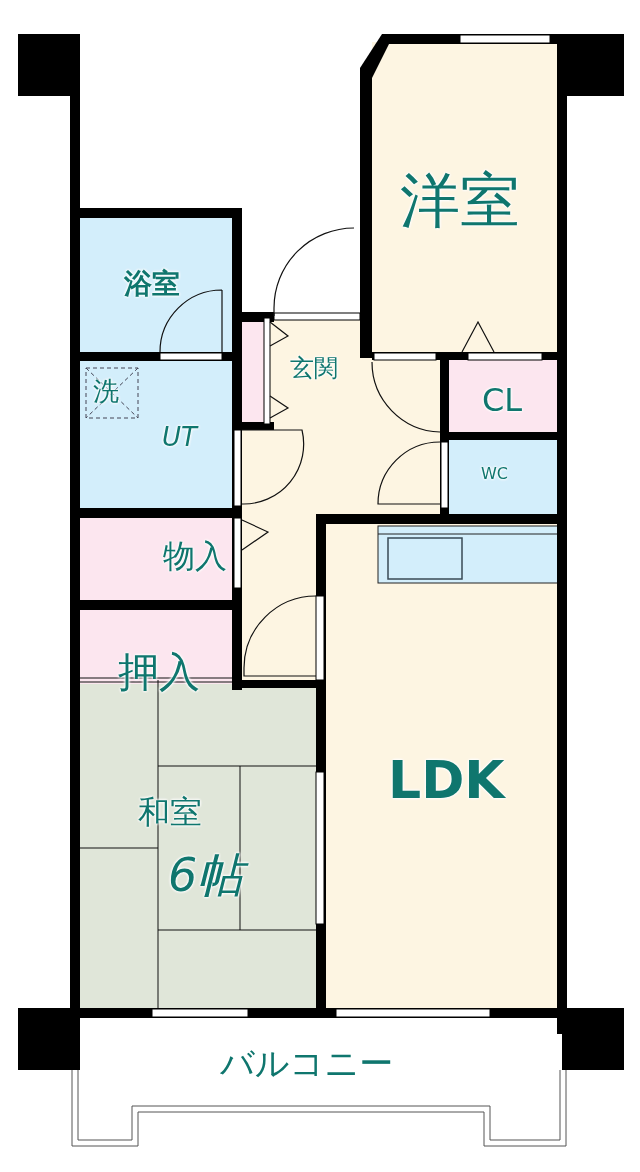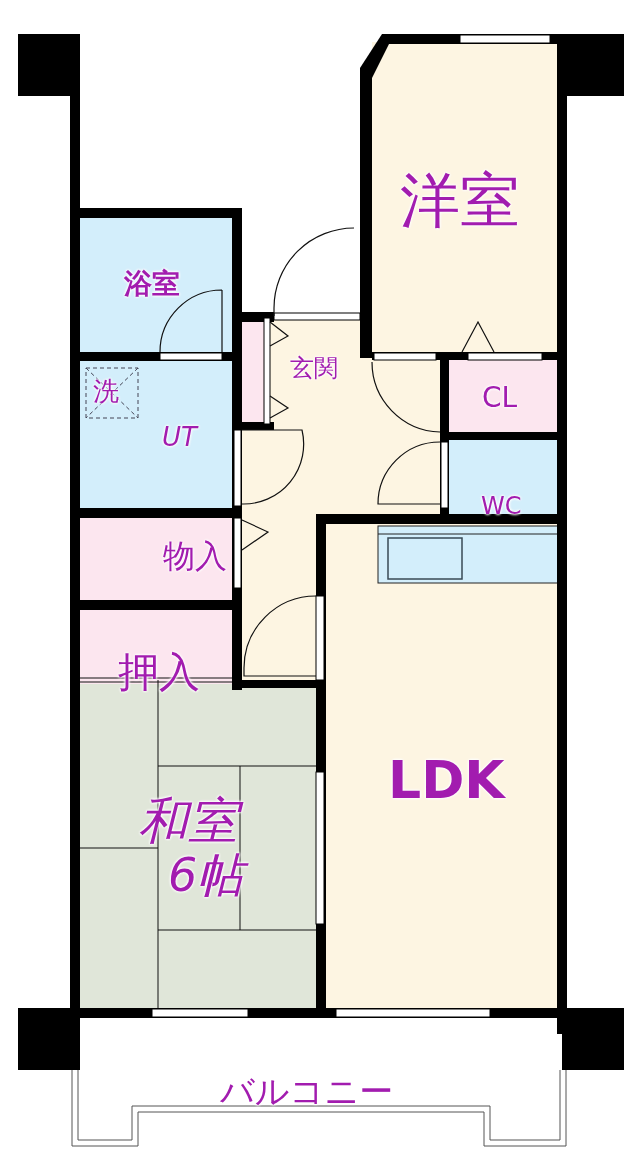--- a/index.html
+++ b/index.html
@@ -1,18 +1,18 @@
 <!DOCTYPE html>
 <html><head>
 <meta charset="utf-8">
 <style>
   html, body { margin:0; padding:0; background:#ffffff; }
   body { width:640px; height:1172px; position:relative; overflow:hidden; font-family:"DejaVu Sans", sans-serif; }
   svg { position:absolute; left:0; top:0; }
-  .label { position:absolute; color:#a21caf; white-space:nowrap; text-align:center; line-height:1; font-family:"DejaVu Sans", sans-serif;
+  .label { position:absolute; color:#0f766e; white-space:nowrap; text-align:center; line-height:1; font-family:"DejaVu Sans", sans-serif;
     text-shadow: 0 0 3px #fff, 0 0 3px #fff, 0 0 3px #fff; }
 </style>
 </head>
 <body>
 
 <svg width="640" height="1172" viewBox="0 0 640 1172">
 
   <polygon points="372,42 565,42 565,354 372,354 372,78" fill="#fdf5e2"></polygon>
   <rect x="72" y="214" width="166" height="146" fill="#d3eefb"></rect>
   <rect x="72" y="360" width="166" height="150" fill="#d3eefb"></rect>
@@ -117,22 +117,22 @@
 
   <g fill="none" stroke="#555" stroke-width="1">
     <path d="M 72 1070 L 72 1146 L 138 1146 L 138 1112 L 484 1112 L 484 1146 L 566 1146 L 566 1070"></path>
     <path d="M 78 1070 L 78 1140 L 132 1140 L 132 1106 L 490 1106 L 490 1140 L 560 1140 L 560 1070"></path>
   </g>
 </svg>
 
 <div class="label" style="left:400px; top:170px; font-size:60px;">洋室</div>
 <div class="label" style="left:124px; top:270px; font-size:28px;font-weight:bold;">浴室</div>
 <div class="label" style="left:290px; top:356px; font-size:24px;">玄関</div>
-<div class="label" style="left:482px; top:384px; font-size:28px;">CL</div>
+<div class="label" style="left:482px; top:384px; font-size:32px;">CL</div>
 <div class="label" style="left:93px; top:378px; font-size:26px;">洗</div>
 <div class="label" style="left:162px; top:424px; font-size:26px;font-style:italic;">UT</div>
-<div class="label" style="left:481px; top:466px; font-size:24px;margin-top:28px;">WC</div>
+<div class="label" style="left:481px; top:466px; font-size:16px;">WC</div>
 <div class="label" style="left:118px; top:540px; font-size:32px;margin-left:45px;">物入</div>
 <div class="label" style="left:118px; top:652px; font-size:41px;">押入</div>
 <div class="label" style="left:388px; top:754px; font-size:52px;font-weight:bold;">LDK</div>
-<div class="label" style="left:138px; top:796px; font-size:50px;font-style:italic;">和室</div>
+<div class="label" style="left:138px; top:796px; font-size:32px;">和室</div>
 <div class="label" style="left:168px; top:852px; font-size:46px;font-style:italic;">6帖</div>
-<div class="label" style="left:220px; top:1046px; font-size:34px;margin-top:28px;">バルコニー</div>
+<div class="label" style="left:220px; top:1046px; font-size:34px;">バルコニー</div>
 
 </body></html>

